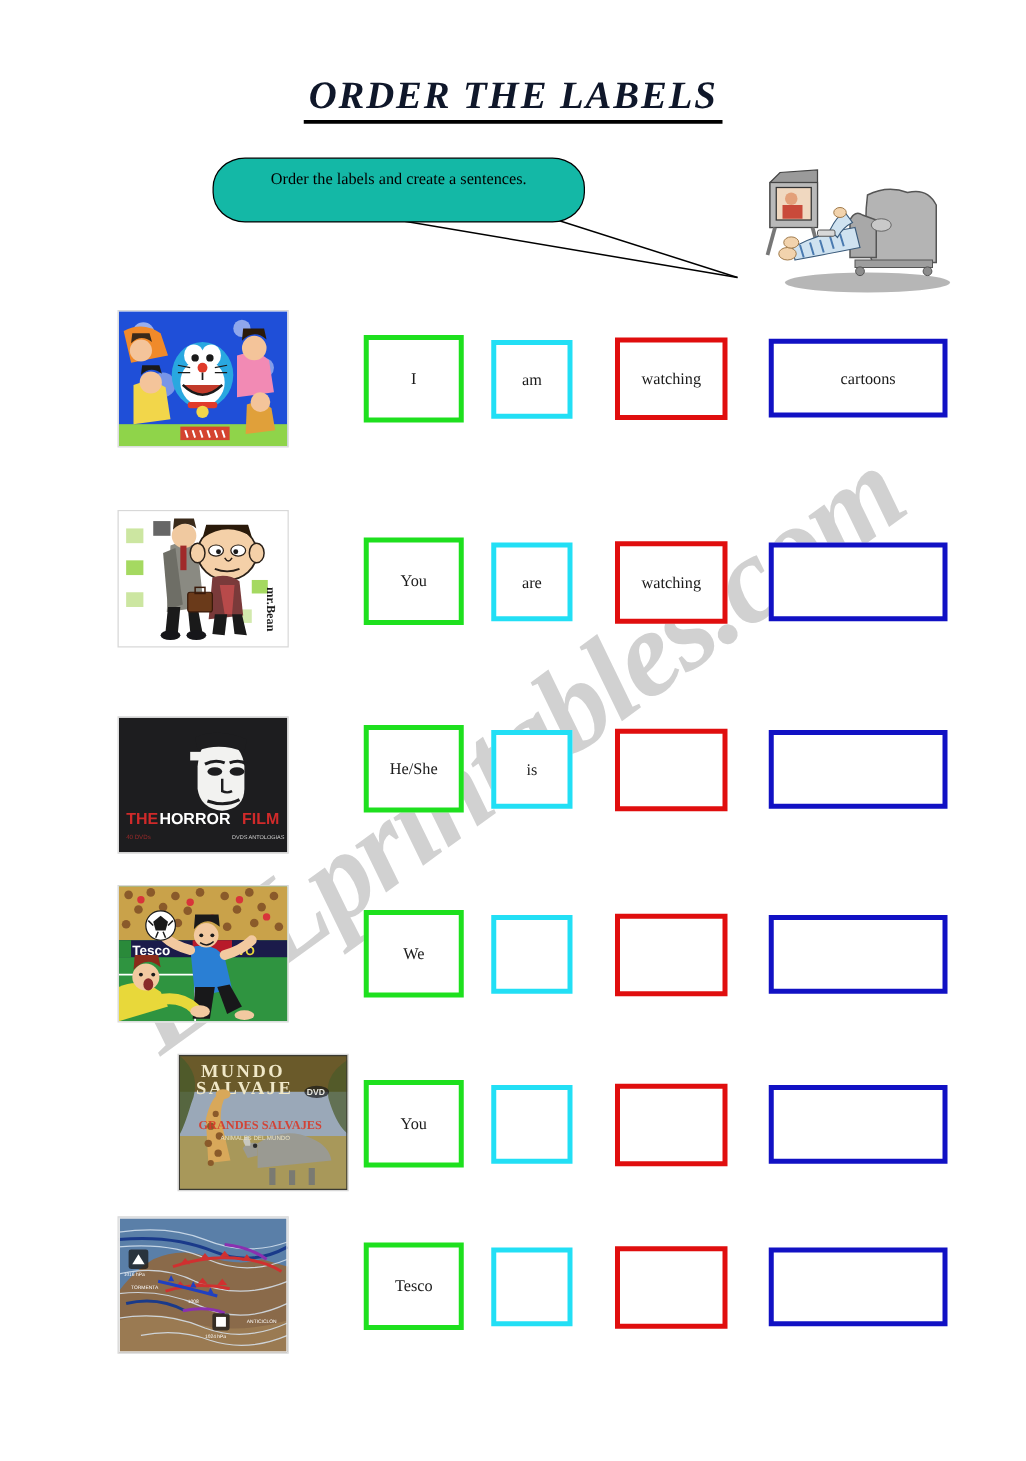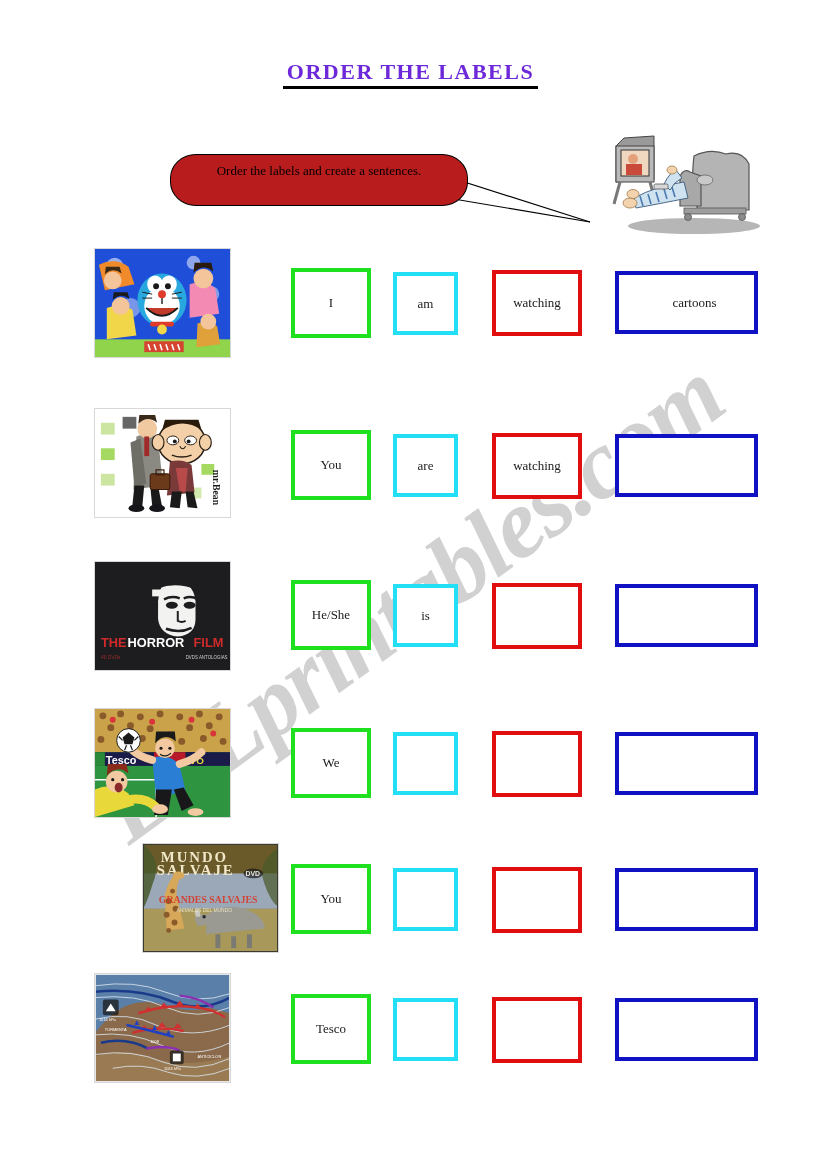--- a/index.html
+++ b/index.html
@@ -47,42 +47,42 @@
     position: absolute;
     left: 0;
     top: 60px;
     width: 821px;
     text-align: center;
     z-index: 10;
   }
   #title-block .title-text {
     display: inline-block;
     font-family: "Liberation Serif", serif;
+    font-style: italic;
     font-weight: bold;
-    font-size: 22px;
+    font-size: 31px;
     letter-spacing: 1.5px;
-    color: #6d28d9;
+    color: #0f172a;
     border-bottom: 3px solid #000;
     padding: 0 4px 3px 4px;
     line-height: 1.05;
   }
 
   
   #speech-bubble {
     position: absolute;
     left: 170px;
     top: 126px;
     width: 298px;
     height: 52px;
     border: 1.4px solid #000;
     border-radius: 26px / 24px;
-    background: #b91c1c;
+    background: #14b8a6;
     z-index: 12;
     box-sizing: border-box;
-    margin-top: 28px;
   }
   #speech-bubble .bubble-text {
     display: block;
     padding: 7px 26px 0 26px;
     text-align: center;
     font-family: "Liberation Serif", serif;
     font-size: 13px;
     line-height: 1.35;
     color: #000;
   }
@@ -301,21 +301,21 @@
   </div>
   <div class="label-box box-action" style="top:25px;">
     <span>watching</span>
   </div>
   <div class="label-box box-object" style="top:26px;">
     <span></span>
   </div>
 </div>
 
 <div class="row" style="top:558px;">
-  <div class="media-thumb" style="top:3px;">
+  <div class="media-thumb" style="top:15px;">
     <svg viewBox="0 0 137 110" preserveAspectRatio="none">
       <rect width="137" height="110" fill="#1d1d1f"></rect>
 
       <path d="M76,18 q24,0 26,22 l0,18 q0,16 -18,18 q-18,-2 -20,-18 l0,-18 q2,-20 12,-22 z" fill="#f2f2f0"></path>
       <path d="M62,16 q20,-8 42,2 l-2,10 q-20,-8 -38,-1 z" fill="#1d1d1f"></path>
       <ellipse cx="78" cy="44" rx="6" ry="3.5" fill="#1d1d1f"></ellipse>
       <ellipse cx="96" cy="44" rx="6" ry="3.5" fill="#1d1d1f"></ellipse>
       <path d="M70,38 q8,-4 16,-1 M90,37 q8,-3 14,1" stroke="#1d1d1f" stroke-width="2.5" fill="none"></path>
       <path d="M84,50 L84,60 q4,2 8,0" stroke="#1d1d1f" stroke-width="2" fill="none"></path>
       <path d="M72,68 q14,5 26,-1" stroke="#1d1d1f" stroke-width="2.5" fill="none"></path>

